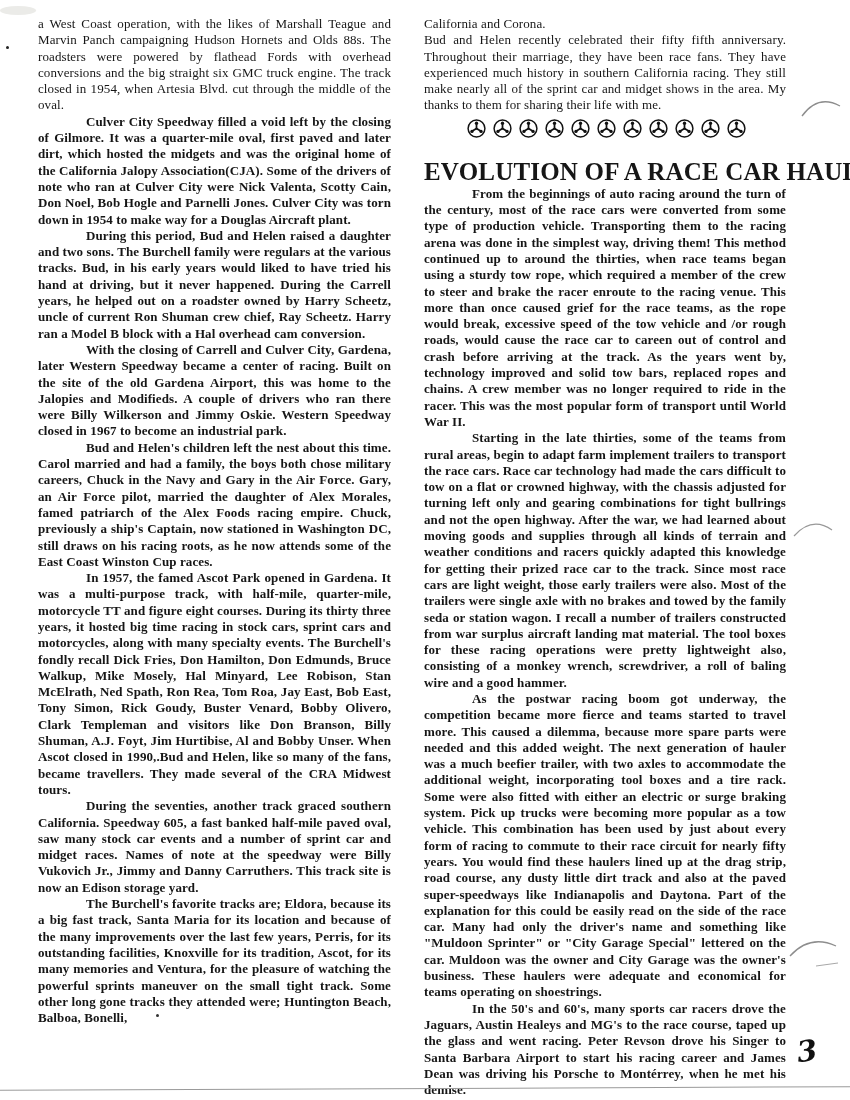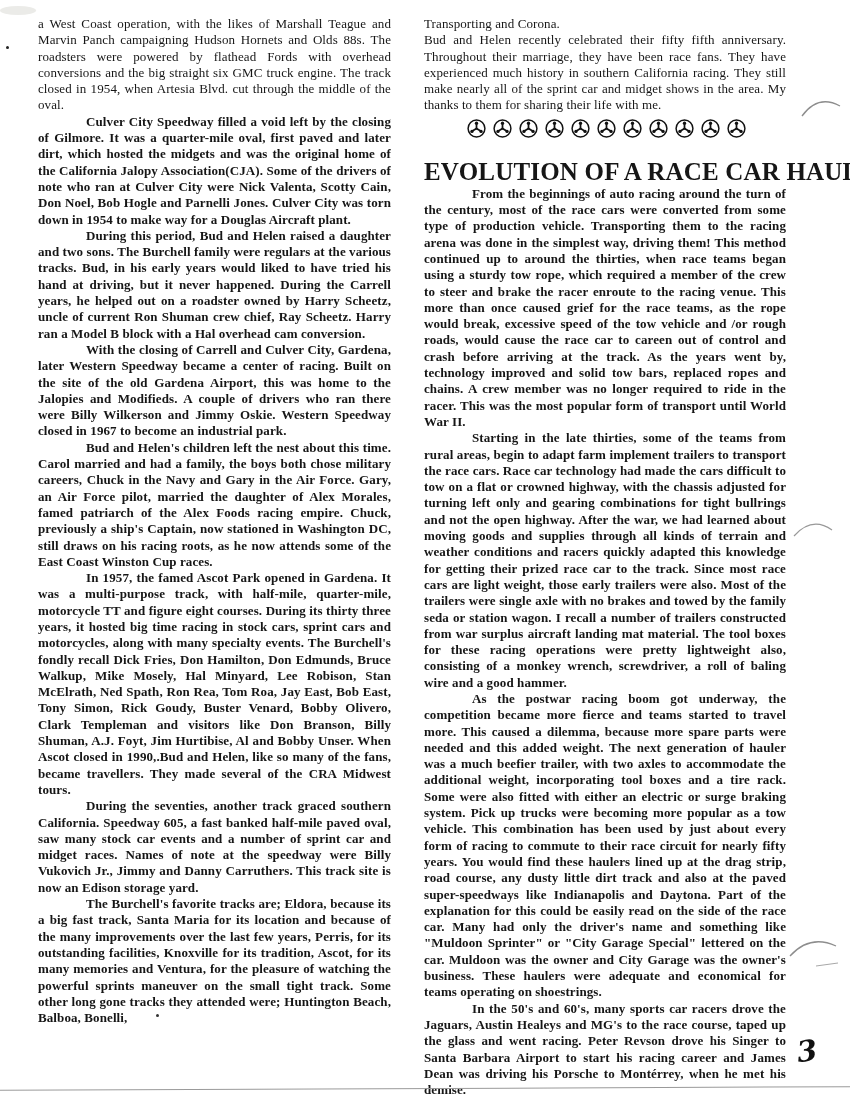--- a/index.html
+++ b/index.html
@@ -89,21 +89,21 @@
     <p class="indent">Culver City Speedway filled a void left by the closing of Gilmore.  It was a quarter-mile oval, first paved and later dirt, which hosted the midgets and was the original home of the California Jalopy Association(CJA). Some of the drivers of note who ran at Culver City were Nick Valenta, Scotty Cain, Don Noel, Bob Hogle and Parnelli Jones.  Culver City was torn down in 1954 to make way for a Douglas Aircraft plant.</p>
     <p class="indent">During this period, Bud and Helen raised a daughter and two sons.  The Burchell family were regulars at the various tracks.  Bud, in his early years would liked to have tried his hand at driving, but it never happened.  During the Carrell years, he helped out on a roadster owned by Harry Scheetz, uncle of current Ron Shuman crew chief, Ray Scheetz.  Harry ran a Model B block with a Hal overhead cam conversion.</p>
     <p class="indent">With the closing of Carrell and Culver City, Gardena, later Western Speedway became a center of racing.  Built on the site of the old Gardena Airport, this was home to the Jalopies and Modifieds.  A couple of drivers who ran there were Billy Wilkerson and Jimmy Oskie.  Western Speedway closed in 1967 to become an industrial park.</p>
     <p class="indent">Bud and Helen's  children left the nest about this time. Carol married and had a family, the boys both chose military careers, Chuck in the Navy and Gary in the Air Force.  Gary, an Air Force pilot, married the daughter of Alex Morales, famed patriarch of the Alex Foods racing empire.  Chuck, previously a ship's Captain, now stationed in Washington DC, still draws on his racing roots, as he now attends some of the East Coast Winston Cup races.</p>
     <p class="indent">In 1957, the famed Ascot Park opened in Gardena.  It was a multi-purpose track, with half-mile, quarter-mile, motorcycle TT and figure eight courses.  During its thirty three years, it hosted big time racing in stock cars, sprint cars and motorcycles, along with many specialty events. The Burchell's fondly recall Dick Fries, Don Hamilton, Don Edmunds, Bruce Walkup, Mike Mosely, Hal Minyard, Lee Robison, Stan McElrath, Ned Spath, Ron Rea, Tom Roa, Jay East, Bob East, Tony Simon, Rick Goudy, Buster Venard, Bobby Olivero, Clark Templeman and visitors like Don Branson, Billy Shuman, A.J. Foyt, Jim Hurtibise, Al and Bobby Unser.  When Ascot closed in 1990,.Bud and Helen, like so many of the fans, became travellers.  They made several of the CRA Midwest tours.</p>
     <p class="indent">During the seventies, another track graced southern California.  Speedway 605, a fast banked half-mile paved oval, saw many stock car events and a number of sprint car and midget races.  Names of note at the speedway were Billy Vukovich Jr., Jimmy and Danny Carruthers.  This track site is now an Edison storage yard.</p>
     <p class="indent">The Burchell's favorite tracks are; Eldora, because its a big fast track, Santa Maria for its location and because of the many improvements over the last few years, Perris, for its outstanding facilities, Knoxville for its tradition, Ascot, for its many memories and Ventura, for the pleasure of watching the powerful sprints maneuver on the small tight track.   Some other long gone tracks they attended were;  Huntington Beach, Balboa, Bonelli,</p>
   </div>
 
   <div class="col col-right">
-    <p>Transporting and Corona.</p>
+    <p>California and Corona.</p>
     <p>Bud and Helen recently celebrated their fifty fifth anniversary. Throughout their marriage, they have been race fans.  They have experienced much history in southern California racing.  They still make nearly all of the sprint car and midget shows in the area.  My thanks to them for sharing their life with me.</p>
 
     <div class="symbols-row">
   <span>
     <svg viewBox="0 0 24 24" width="21" height="21">
       <circle cx="12" cy="12" r="9.6" fill="none" stroke="#121212" stroke-width="1.7"></circle>
       <g stroke="#121212" stroke-width="2" stroke-linecap="round">
         <line x1="12" y1="12" x2="12" y2="6"></line>
         <line x1="12" y1="12" x2="6.8" y2="15.2"></line>
         <line x1="12" y1="12" x2="17.2" y2="15.2"></line>

